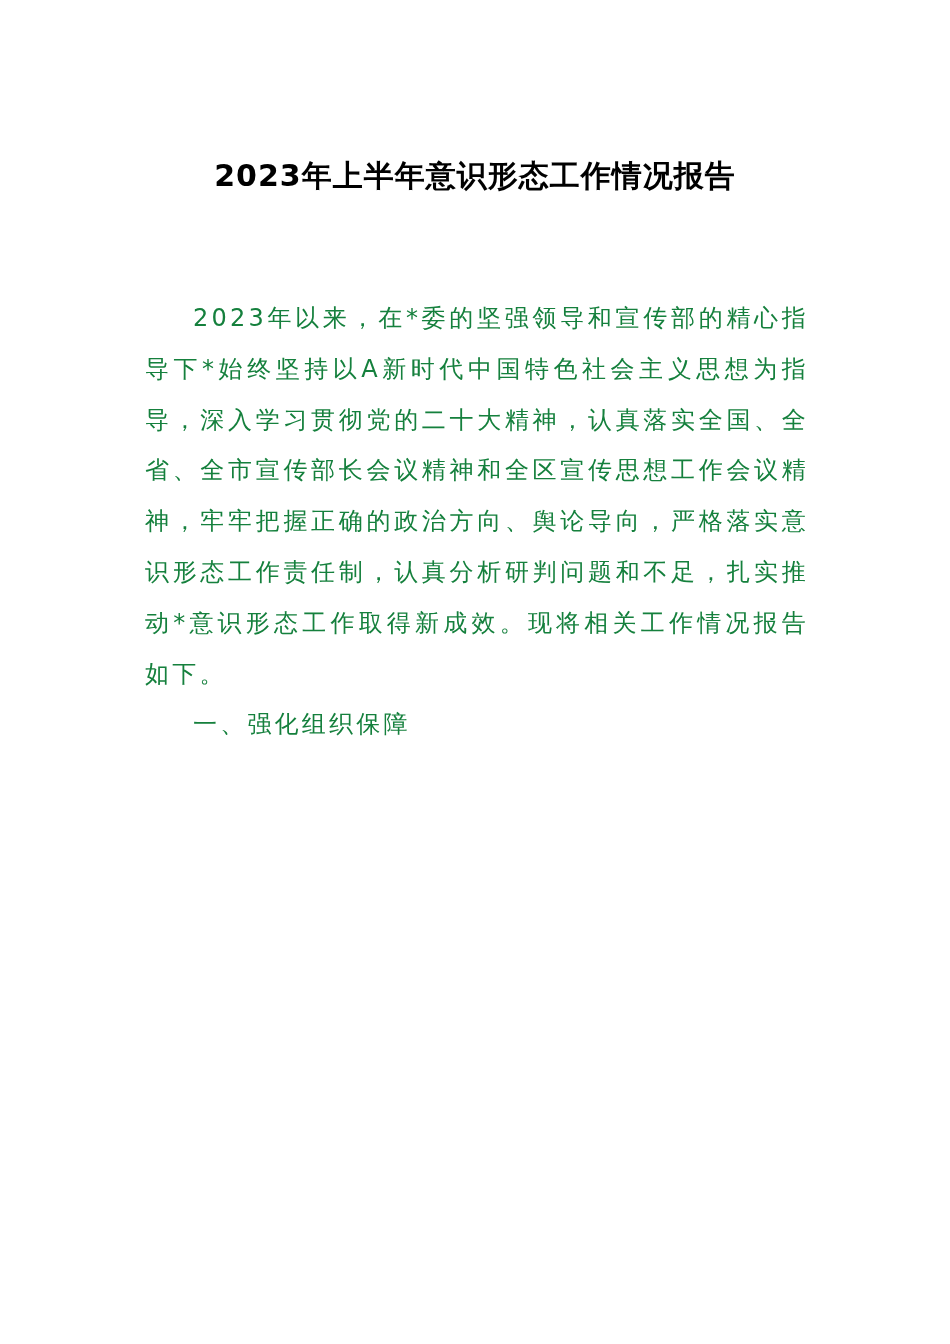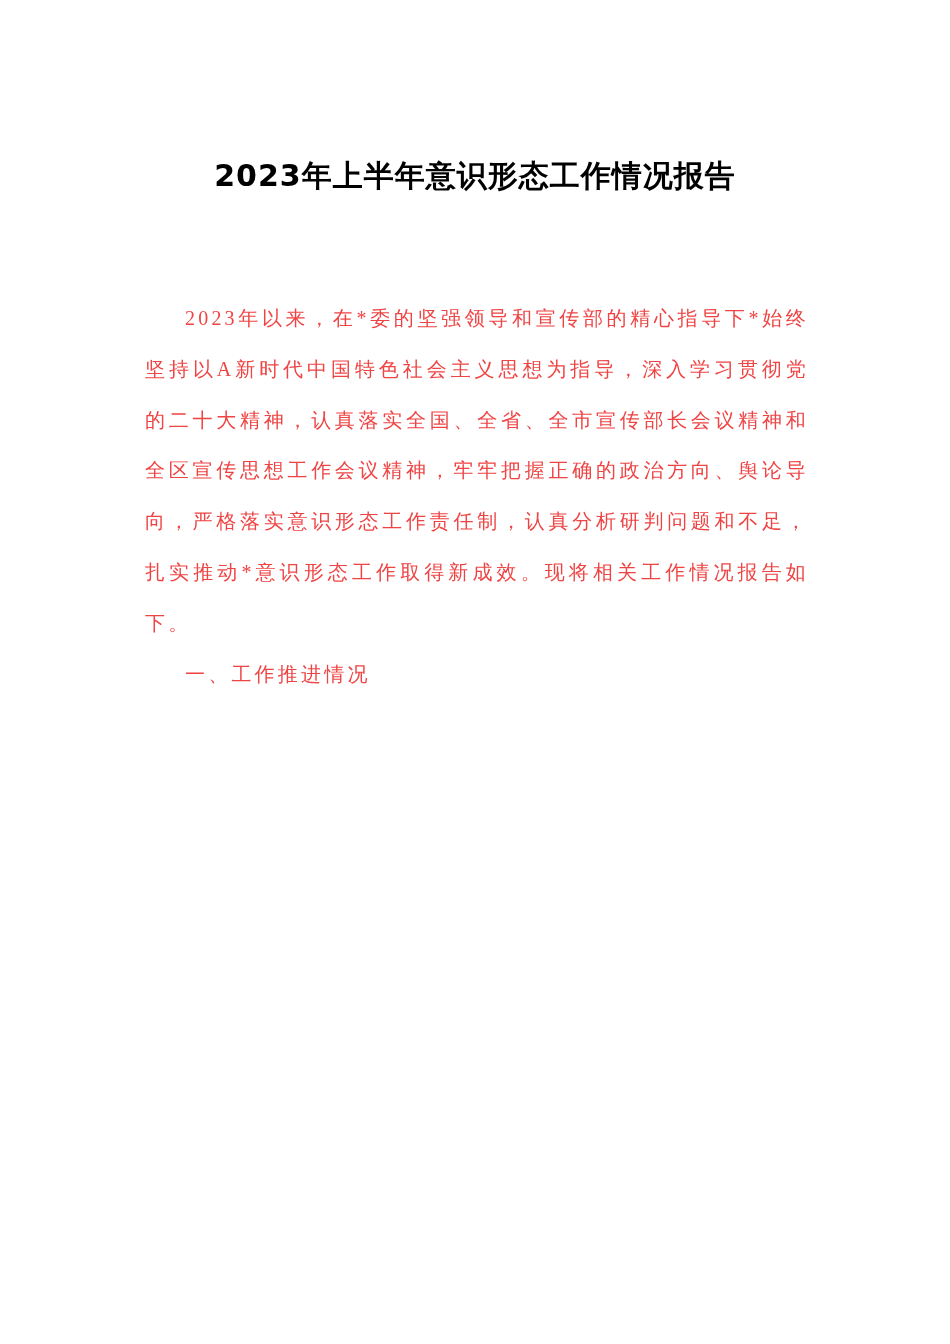--- a/index.html
+++ b/index.html
@@ -9,28 +9,28 @@
     background: #ffffff; color: #111111;
     font-family: "DejaVu Sans", "Liberation Sans", sans-serif;
   }
   .title {
     position: absolute; left: 0; top: 156px; width: 950px;
     text-align: center; font-size: 30px; font-weight: bold;
     letter-spacing: 1px; color: #000;
   }
   .body-text {
     position: absolute; left: 145px; top: 293px; width: 664px;
-    font-size: 20px; line-height: 50.8px; letter-spacing: 3.2px;
-    text-align: justify; text-align-last: left; color: #ef4444; font-family: Liberation Serif, serif;
+    font-size: 24px; line-height: 50.8px; letter-spacing: 3.2px;
+    text-align: justify; text-align-last: left; color: #15803d;
   }
   .body-text p { margin: 0; text-indent: 2em; }
   .body-text p.heading { text-indent: 2em; }
 </style>
 </head>
 <body>
 
 <div class="page">
   <div class="title">2023年上半年意识形态工作情况报告</div>
   <div class="body-text">
     <p>2023年以来，在*委的坚强领导和宣传部的精心指导下*始终坚持以A新时代中国特色社会主义思想为指导，深入学习贯彻党的二十大精神，认真落实全国、全省、全市宣传部长会议精神和全区宣传思想工作会议精神，牢牢把握正确的政治方向、舆论导向，严格落实意识形态工作责任制，认真分析研判问题和不足，扎实推动*意识形态工作取得新成效。现将相关工作情况报告如下。</p>
-    <p class="heading">一、工作推进情况</p>
+    <p class="heading">一、强化组织保障</p>
   </div>
 </div>
 
 </body></html>

